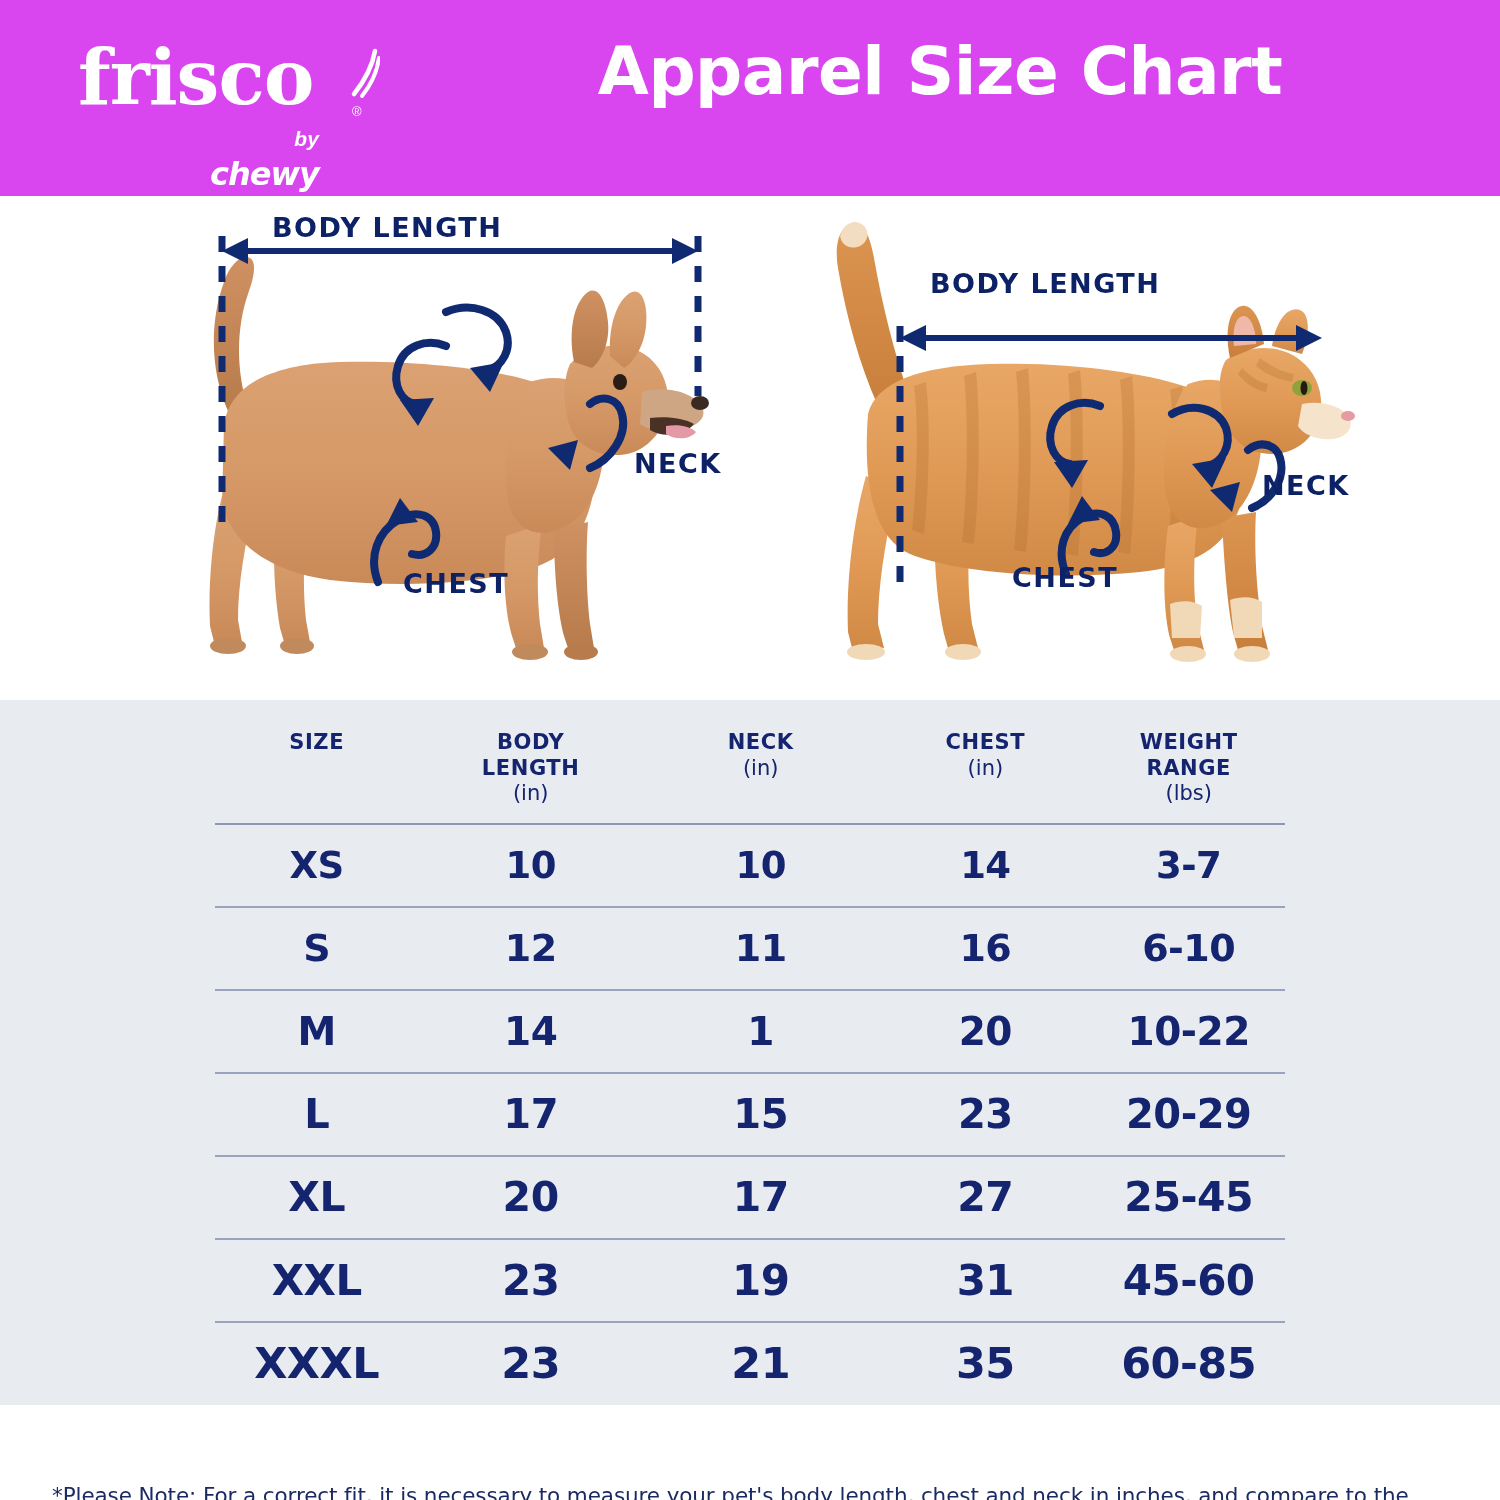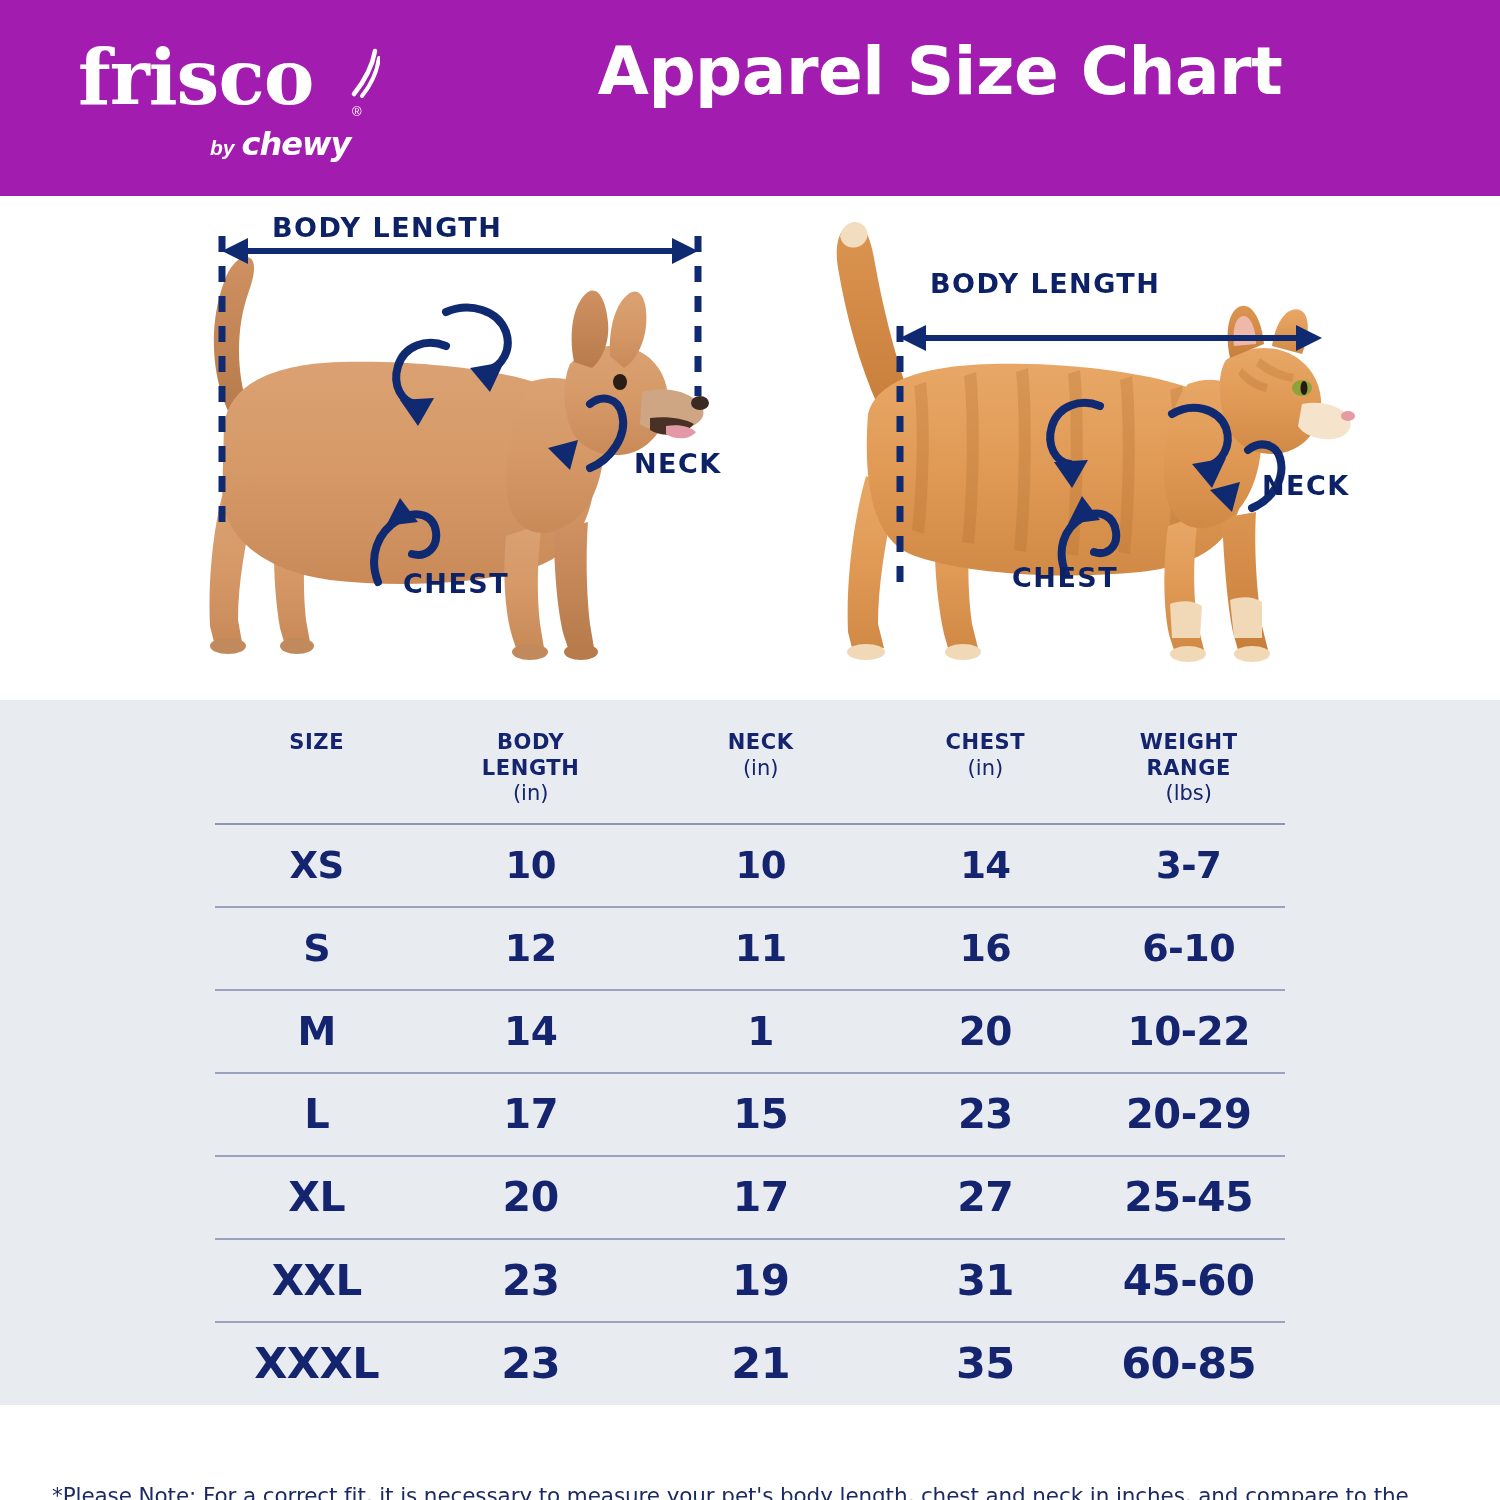--- a/index.html
+++ b/index.html
@@ -18,21 +18,21 @@
     height: 1500px;
     background: #ffffff;
   }
 
   
   .header {
     position: absolute;
     left: 0; top: 0;
     width: 1500px;
     height: 196px;
-    background: #a21caf;
+    background: #d946ef;
   }
 
   .logo-wrap {
     position: absolute;
     left: 78px;
     top: 40px;
     width: 300px;
     height: 125px;
   }
 
@@ -59,20 +59,21 @@
     left: 272px;
     top: 8px;
   }
   .logo-sub {
     position: absolute;
     left: 132px;
     top: 88px;
     display: flex;
     align-items: flex-end;
     gap: 7px;
+    flex-direction: column;
   }
   .logo-by {
     font-family: "Liberation Sans", sans-serif;
     font-size: 21px;
     font-style: italic;
     font-weight: 700;
     color: #ffffff;
     line-height: 1;
     padding-bottom: 2px;
   }

